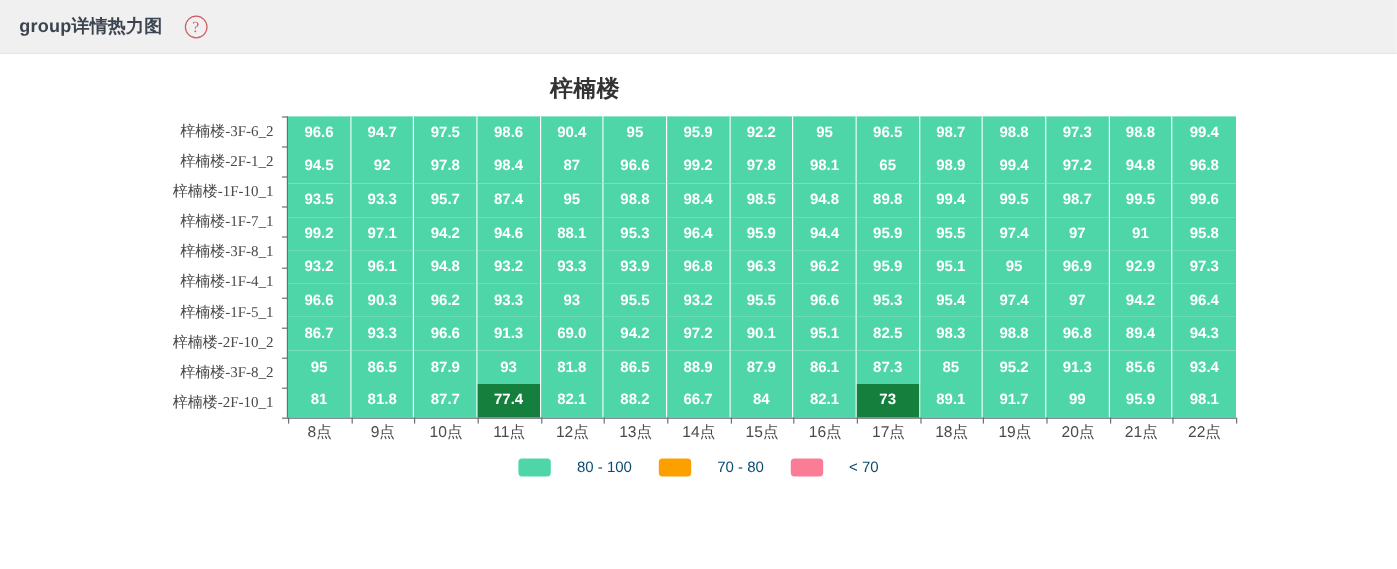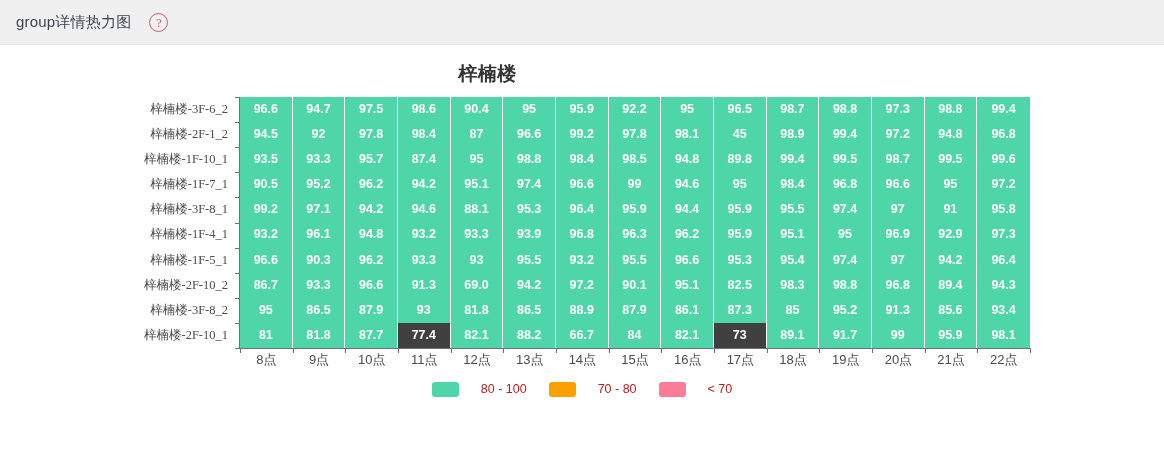--- a/index.html
+++ b/index.html
@@ -16,21 +16,21 @@
   
   .topbar{
     position:absolute;left:0;top:0;width:1164px;height:45px;
     background:#f0f0f0;
     border-bottom:1px solid #e6e6e6;
     display:flex;align-items:center;
     box-sizing:border-box;
   }
   .topbar-title{
     margin-left:16px;
-    font-size:15px;font-weight:normal;
+    font-size:15px;font-weight:bold;
     color:#3c4450;letter-spacing:.2px;
     white-space:nowrap;
   }
   .help-icon{
     margin-left:18px;
     width:19px;height:19px;border-radius:50%;
     border:1.5px solid #cf5d63;
     color:#cf5d63;
     font-size:13px;line-height:17px;text-align:center;
     font-family:"Liberation Serif","DejaVu Serif",serif;
@@ -97,21 +97,21 @@
     font-size:12.5px;
     font-weight:bold;
     color:#ffffff;
     height:25.1px;
     border-right:1px solid #ffffff;
     line-height:25.1px;
     overflow:hidden;
   }
   table.heat td:last-child{border-right:none;}
   .c-good{background:#4ed6a9;}
-  .c-warn{background:#404040;}
+  .c-warn{background:#15803d;}
 
   .xlabels{
     position:absolute;left:240px;top:306px;width:790px;height:22px;
     display:flex;
   }
   .xlabel{
     flex:1 1 0;
     text-align:center;
     font-size:13px;color:#4a4a4a;
     white-space:nowrap;
@@ -125,21 +125,21 @@
   .legend-item{
     display:flex;align-items:center;
     margin:0 11px;
   }
   .legend-swatch{
     width:27px;height:15px;border-radius:3px;
     display:inline-block;
   }
   .legend-text{
     margin-left:22px;
-    font-size:12.5px;color:#b91c1c;
+    font-size:12.5px;color:#0c4a6e;
     white-space:nowrap;
   }
 </style>
 </head>
 <body>
 
 <div id="app">
 
   <div class="topbar">
     <div class="topbar-title">group详情热力图</div>
@@ -187,21 +187,21 @@
             <tr>
               <td class="c-good">94.5</td>
               <td class="c-good">92</td>
               <td class="c-good">97.8</td>
               <td class="c-good">98.4</td>
               <td class="c-good">87</td>
               <td class="c-good">96.6</td>
               <td class="c-good">99.2</td>
               <td class="c-good">97.8</td>
               <td class="c-good">98.1</td>
-              <td class="c-good">45</td>
+              <td class="c-good">65</td>
               <td class="c-good">98.9</td>
               <td class="c-good">99.4</td>
               <td class="c-good">97.2</td>
               <td class="c-good">94.8</td>
               <td class="c-good">96.8</td>
             </tr>
             <tr>
               <td class="c-good">93.5</td>
               <td class="c-good">93.3</td>
               <td class="c-good">95.7</td>
@@ -210,37 +210,20 @@
               <td class="c-good">98.8</td>
               <td class="c-good">98.4</td>
               <td class="c-good">98.5</td>
               <td class="c-good">94.8</td>
               <td class="c-good">89.8</td>
               <td class="c-good">99.4</td>
               <td class="c-good">99.5</td>
               <td class="c-good">98.7</td>
               <td class="c-good">99.5</td>
               <td class="c-good">99.6</td>
-            </tr>
-            <tr>
-              <td class="c-good">90.5</td>
-              <td class="c-good">95.2</td>
-              <td class="c-good">96.2</td>
-              <td class="c-good">94.2</td>
-              <td class="c-good">95.1</td>
-              <td class="c-good">97.4</td>
-              <td class="c-good">96.6</td>
-              <td class="c-good">99</td>
-              <td class="c-good">94.6</td>
-              <td class="c-good">95</td>
-              <td class="c-good">98.4</td>
-              <td class="c-good">96.8</td>
-              <td class="c-good">96.6</td>
-              <td class="c-good">95</td>
-              <td class="c-good">97.2</td>
             </tr>
             <tr>
               <td class="c-good">99.2</td>
               <td class="c-good">97.1</td>
               <td class="c-good">94.2</td>
               <td class="c-good">94.6</td>
               <td class="c-good">88.1</td>
               <td class="c-good">95.3</td>
               <td class="c-good">96.4</td>
               <td class="c-good">95.9</td>

